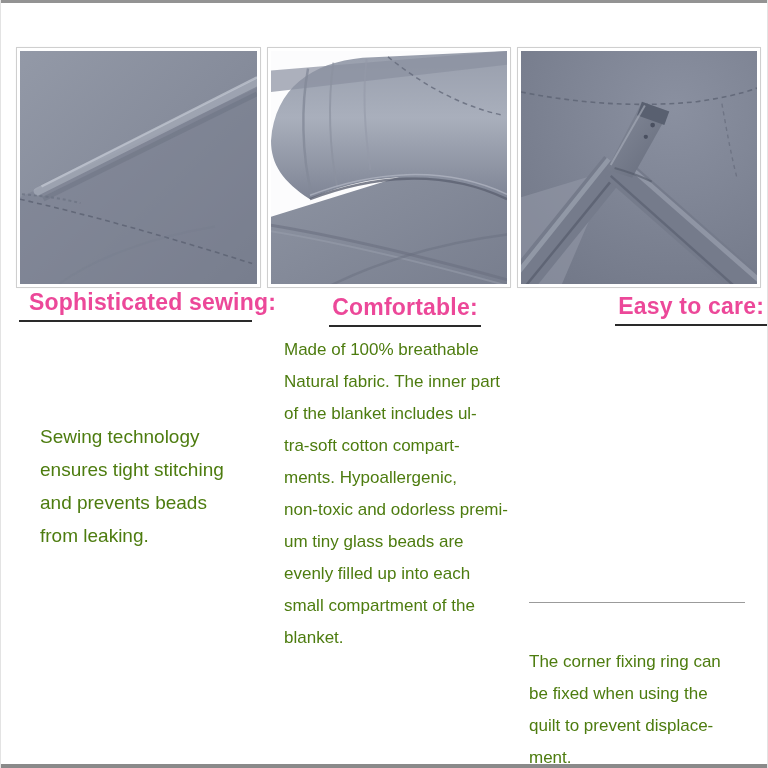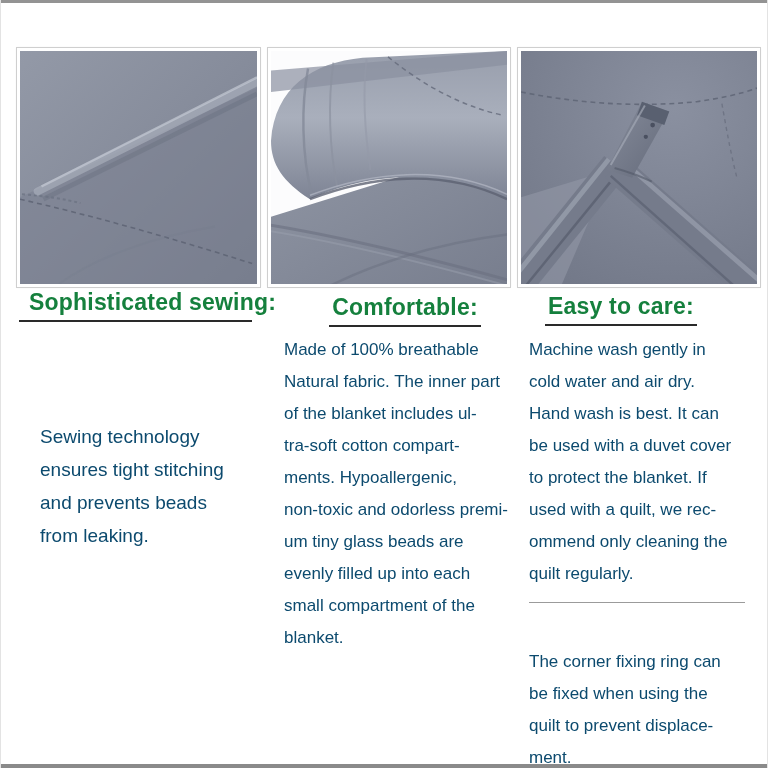--- a/index.html
+++ b/index.html
@@ -41,41 +41,41 @@
   .photo svg { display: block; width: 100%; height: 100%; }
   .photo-1 { width: 243px; }
   .photo-2 { width: 242px; }
   .photo-3 { width: 242px; }
 
   .heading {
     position: absolute;
     font-weight: 700;
     font-size: 23px;
     letter-spacing: 0.2px;
-    color: #15803d;
+    color: #ec4899;
     white-space: nowrap;
   }
   .heading-1 {
     left: 18px; top: 289px; width: 233px;
     text-align: left;
     border-bottom: 2px solid #2a2a2a;
     padding: 0 0 4px 10px;
   }
   .heading-2 { left: 270px; top: 294px; width: 244px; text-align: center; }
-  .heading-3 { left: 520px; top: 293px; width: 246px; text-align: left; }
+  .heading-3 { left: 520px; top: 293px; width: 246px; text-align: right; }
   .heading-2 .u, .heading-3 .u {
     display: inline-block;
     border-bottom: 2px solid #2a2a2a;
     padding: 0 3px 4px 3px;
     margin-left: 24px;
   }
 
   .body-text {
     position: absolute;
-    color: #0c4a6e;
+    color: #4d7c0f;
     white-space: pre-line;
   }
   .body-1 { left: 39px;  top: 420px; font-size: 19px; line-height: 33px; }
   .body-2 { left: 283px; top: 334px; font-size: 17px; line-height: 32px; }
   .body-3 { left: 528px; top: 334px; font-size: 17px; line-height: 32px; }
   .body-3b { left: 528px; top: 618px; font-size: 17px; line-height: 32px; margin-top: 28px; }
 
   .care-divider {
     position: absolute;
     left: 528px; top: 602px;
@@ -190,28 +190,20 @@
 ments. Hypoallergenic,
 non-toxic and odorless premi-
 um tiny glass beads are
 evenly filled up into each
 small compartment of the
 blanket.</div>
 
   <div class="heading heading-3">
     <span class="u">Easy to care:</span>
   </div>
-  <div class="body-text body-3">Machine wash gently in
-cold water and air dry.
-Hand wash is best. It can
-be used with a duvet cover
-to protect the blanket. If
-used with a quilt, we rec-
-ommend only cleaning the
-quilt regularly.</div>
   <div class="care-divider"></div>
   <div class="body-text body-3b">The corner fixing ring can
 be fixed when using the
 quilt to prevent displace-
 ment.</div>
 
   <div class="bottom-rule"></div>
 </div>
 
 </body></html>

